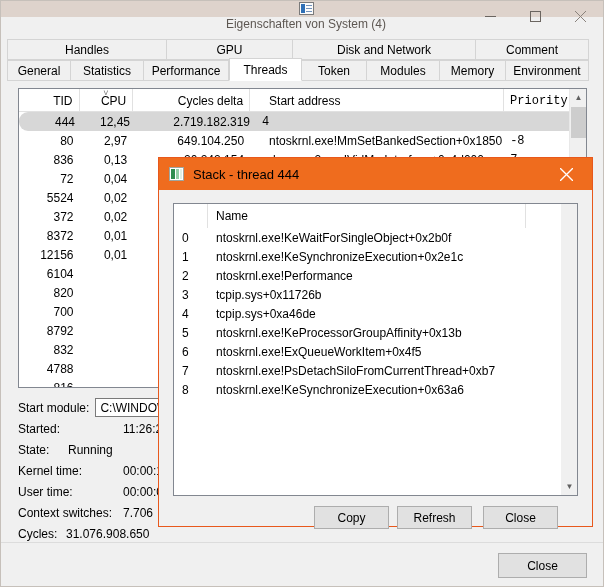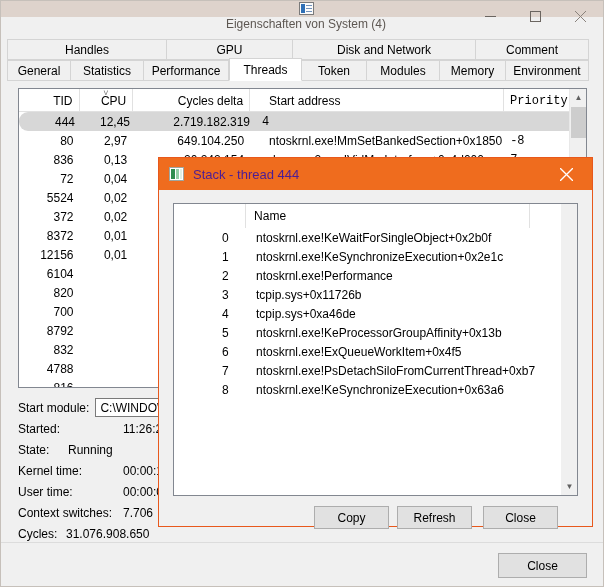--- a/index.html
+++ b/index.html
@@ -261,40 +261,39 @@
     background: #ffffff;
     border: 1px solid #9fa6a0;
     box-sizing: border-box;
     flex: 0 0 auto;
   }
   .dlg-icon .g1 { position: absolute; left: 1px; top: 1px; width: 4px; height: 10px; background: #2f8d4e; }
   .dlg-icon .g2 { position: absolute; left: 6px; top: 1px; width: 3px; height: 10px; background: #94cfa6; }
   .dlg-icon .g3 { position: absolute; left: 10px; top: 1px; width: 2px; height: 10px; background: #dff0e4; }
   #dlg-title {
     margin-left: 9px;
-    color: #4c1d95;
+    color: #000000;
     font-size: 13px;
   }
   #dlg-close {
     position: absolute;
     right: 8px; top: 0;
     width: 36px; height: 32px;
     display: flex; align-items: center; justify-content: center;
     color: #fff;
   }
 
   #stack-list {
     position: absolute;
     left: 14px; top: 45px;
     width: 404px; height: 293px;
     background: #fff;
     border: 1px solid #828790;
     box-sizing: border-box;
     overflow: hidden;
-    padding-left: 40px;
   }
   .sl-header {
     display: flex; height: 24px;
     box-sizing: border-box;
     background: #fff;
   }
   .sl-header .hc {
     box-sizing: border-box;
     border-right: 1px solid #e1e1e1;
     display: flex; align-items: center;

